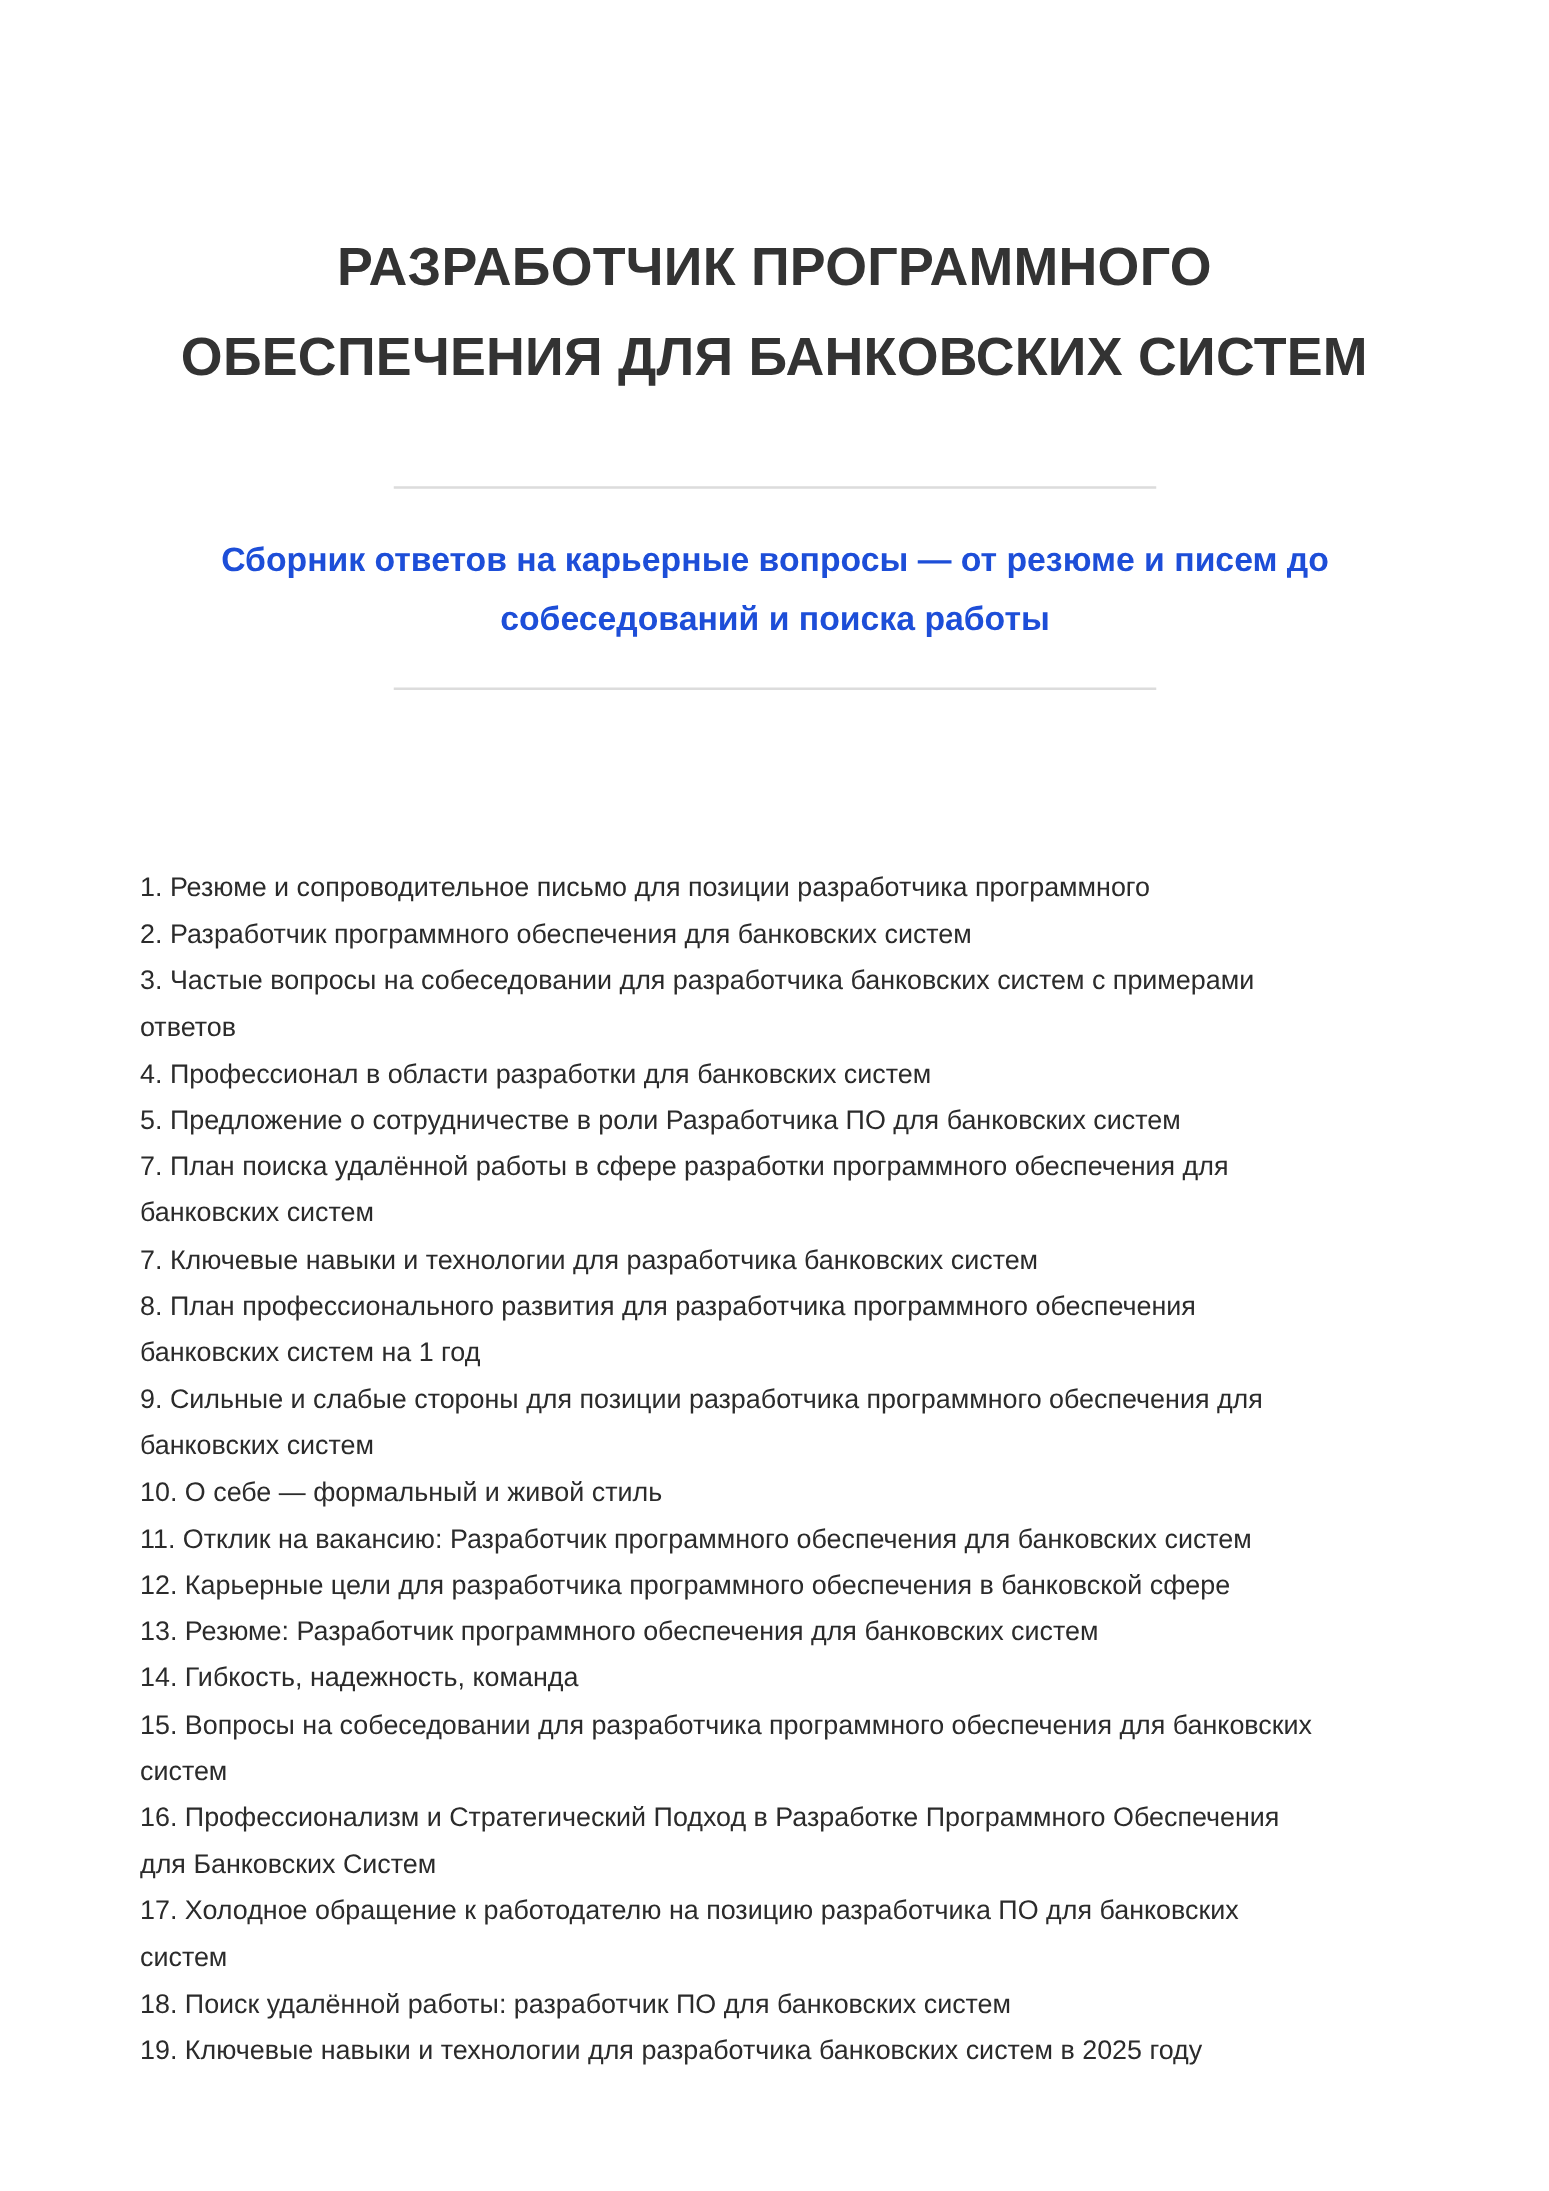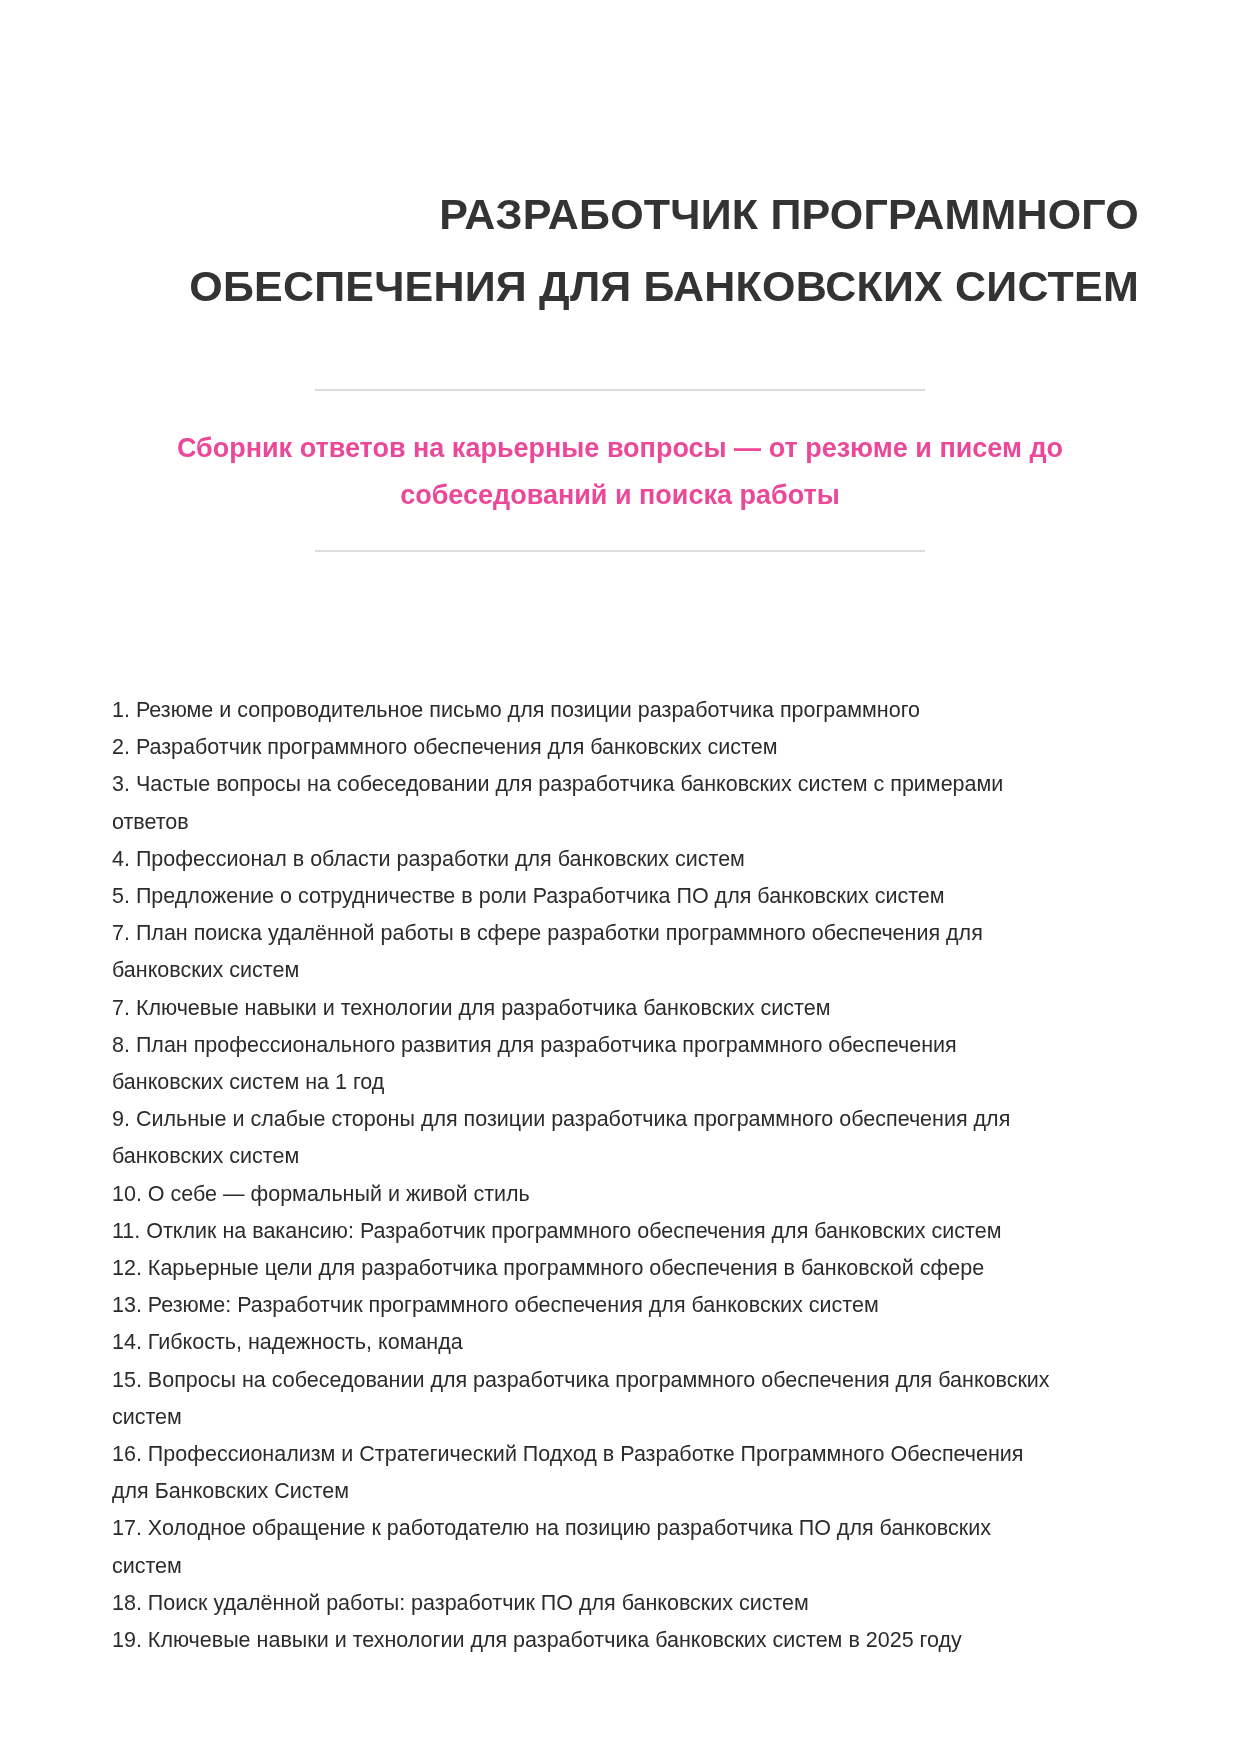--- a/index.html
+++ b/index.html
@@ -20,21 +20,21 @@
       left: 0; top: 0;
       width: 1239px;
       height: 1753px;
     }
     .title {
       position: absolute;
       left: 100px;
       width: 1039px;
       top: 178px;
       margin: 0;
-      text-align: right;
+      text-align: center;
       font-family: "Liberation Sans", sans-serif;
       font-weight: 700;
       font-size: 43px;
       line-height: 72px;
       color: #333333;
       letter-spacing: 0.2px;
     }
     .title span { display: block; }
     .divider {
       position: absolute;
@@ -51,21 +51,21 @@
       position: absolute;
       left: 130px;
       width: 980px;
       top: 425px;
       margin: 0;
       text-align: center;
       font-family: "Liberation Sans", sans-serif;
       font-weight: 700;
       font-size: 27px;
       line-height: 47px;
-      color: #ec4899;
+      color: #1d4ed8;
     }
     .subtitle span { display: block; }
     .toc {
       position: absolute;
       left: 112px;
       top: 692px;
       width: 1020px;
       margin: 0;
       padding: 0;
       list-style: none;

